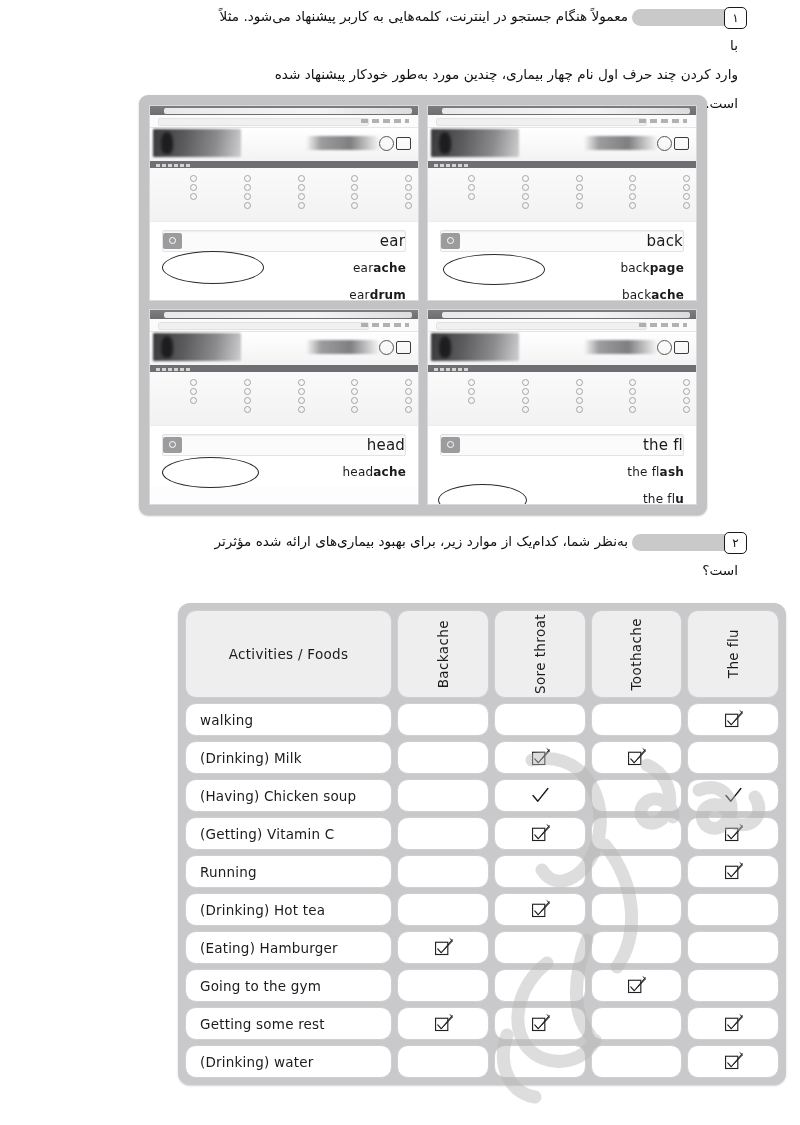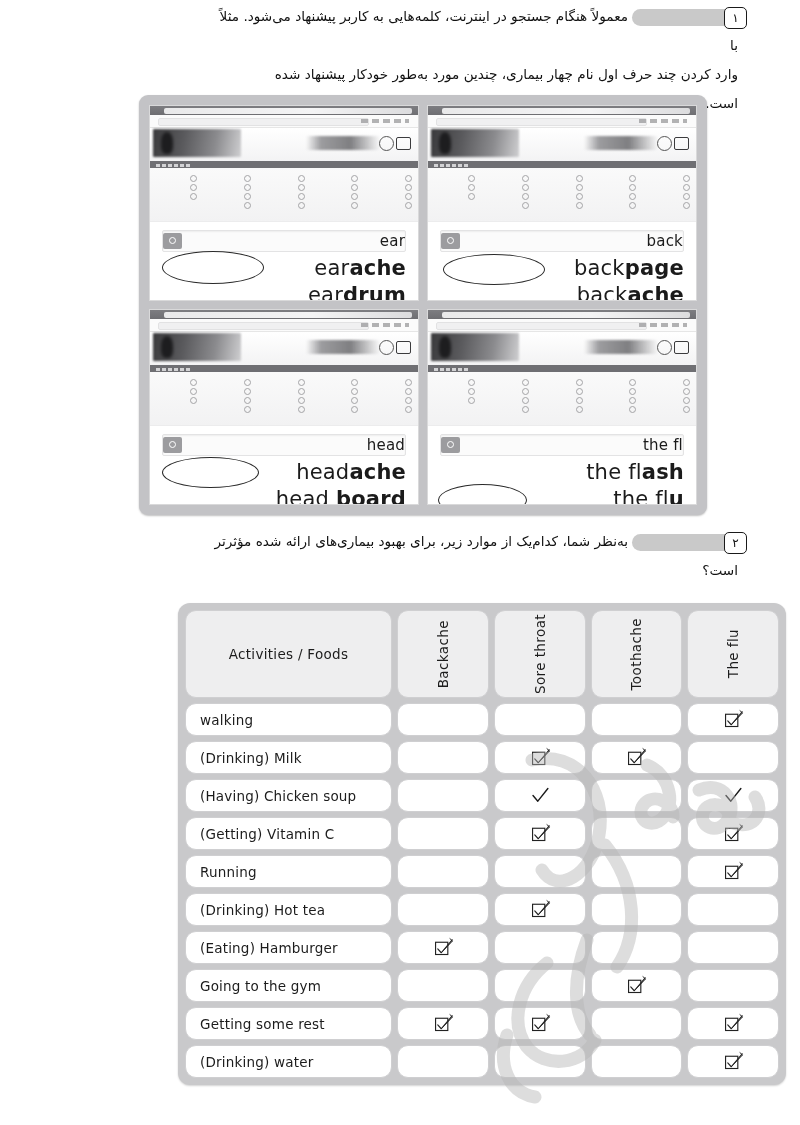--- a/index.html
+++ b/index.html
@@ -127,21 +127,21 @@
   }
   .bw-searchbtn{
     width:19px;height:16px;margin-right:3px;background:#9c9c9f;
     border-radius:2px;position:relative;
   }
   .bw-searchbtn::after{
     content:"";position:absolute;left:6px;top:4px;width:5px;height:5px;
     border:1.3px solid #fff;border-radius:50%;
   }
   .bw-sug{
-    font-size:21px;line-height:27px;color:#1b1b1b;padding-left:9px;
+    font-size:12px;line-height:27px;color:#1b1b1b;padding-left:9px;
     font-family:"DejaVu Sans","Liberation Sans",sans-serif;
     position:relative;white-space:nowrap;letter-spacing:.2px;
   }
   .bw-sug b{font-weight:bold;}
   .ellipse{
     position:absolute;border:1.5px solid #2a2a2a;border-radius:50%;
     pointer-events:none;
   }
 
   
@@ -412,23 +412,20 @@
           </span><span class="ln s"></span><span class="ln"></span><span class="ln"></span><span class="ln"></span></div>
     </div>
     <div class="bw-body">
       <div class="bw-search">
         <span class="bw-query">head</span>
         <span class="bw-searchbtn"></span>
       </div>
       <div class="bw-sug">
         <span>head</span><b>ache</b>
         <span class="ellipse" style="left:0px;top:-2px;width:95px;height:29px;"></span>
-      </div>
-      <div class="bw-sug">
-        <span>head </span><b>board</b>
       </div>
 
     </div>
   </div>
 </div>
 
 <div class="qblock" id="q2">
   <div class="qtext">
     <span class="qbadge"><span class="num">۲</span></span><span>به‌نظر شما، کدام‌یک از موارد زیر، برای بهبود بیماری‌های ارائه شده مؤثرتر</span>
     <div class="line">است؟</div>

